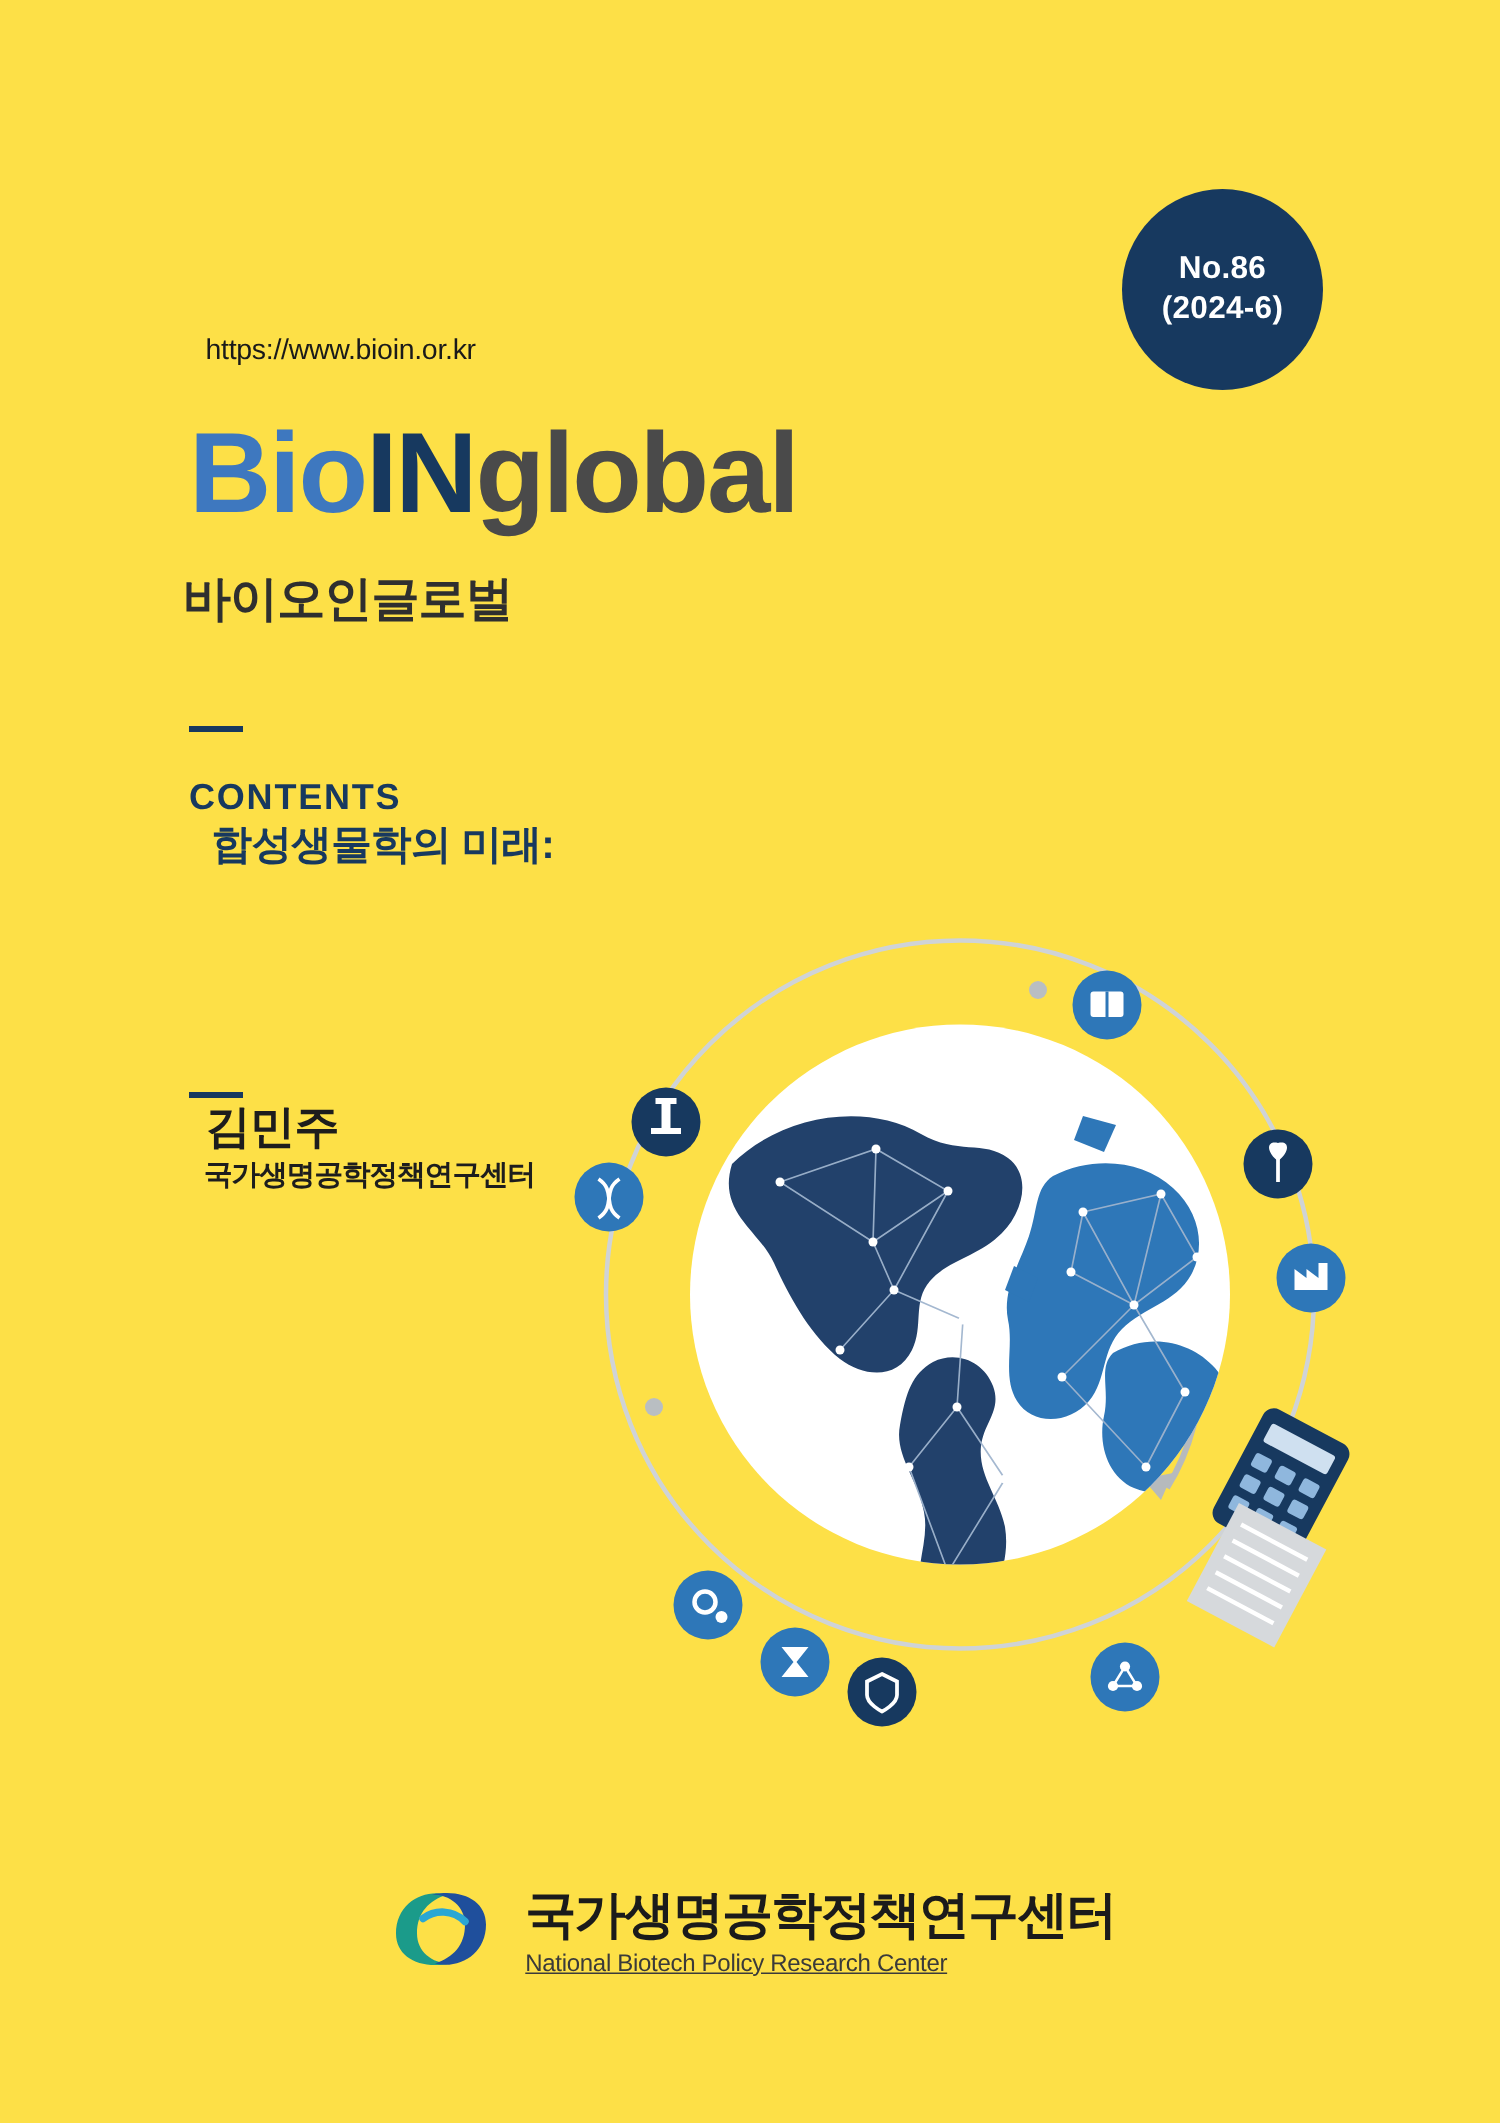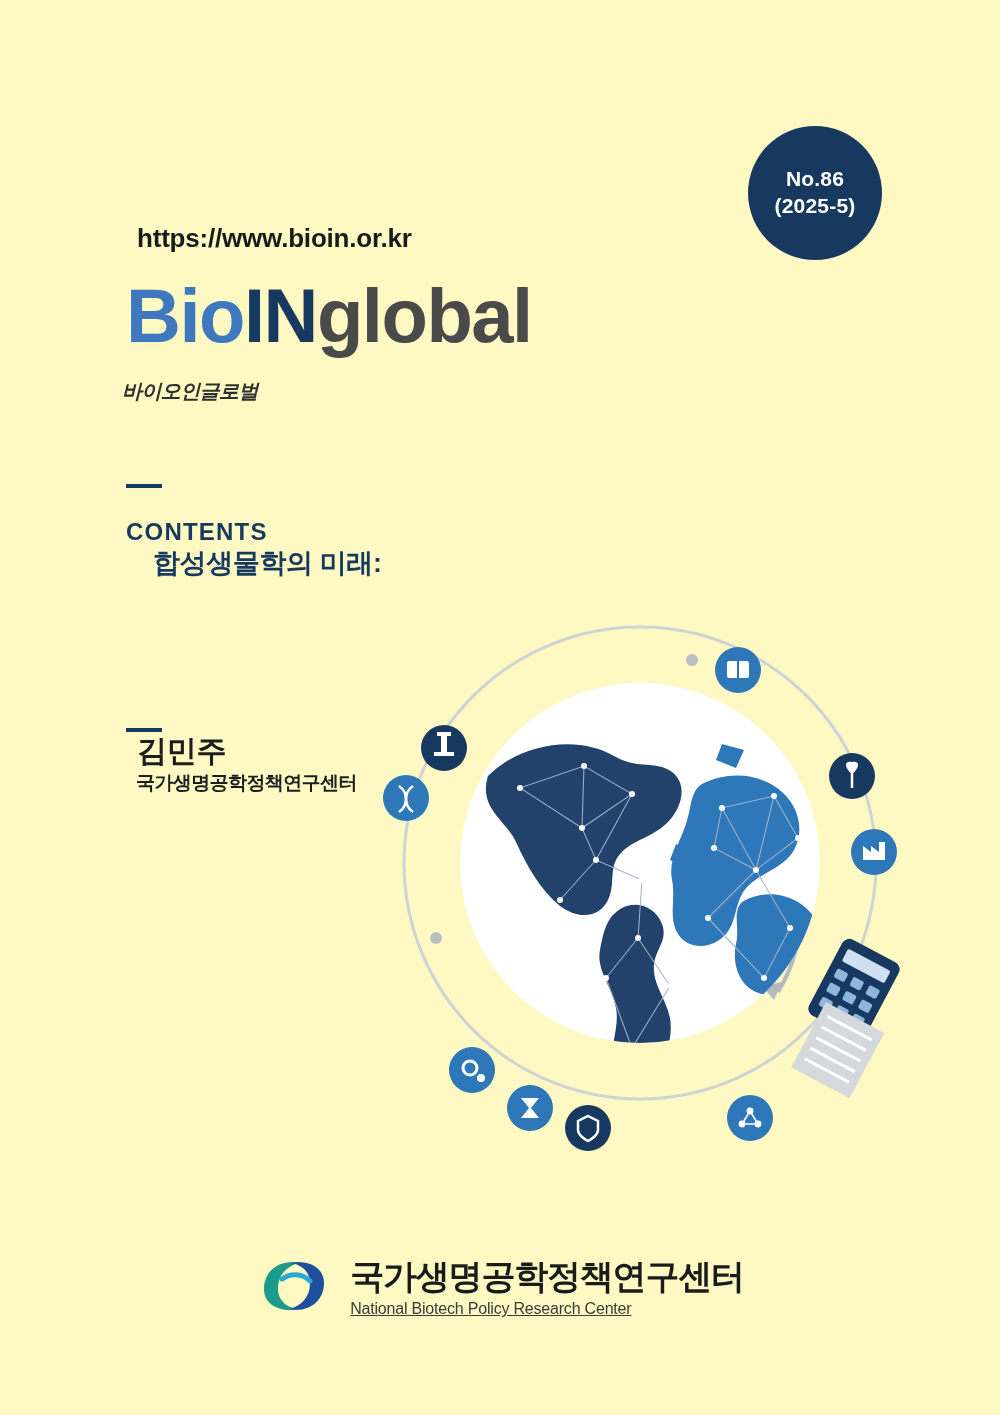--- a/index.html
+++ b/index.html
@@ -8,21 +8,21 @@
     background: #ffffff;
   }
   body {
     font-family: "Liberation Sans", sans-serif;
     -webkit-font-smoothing: antialiased;
   }
   .page {
     position: relative;
     width: 1000px;
     height: 1415px;
-    background: #fef9c3;
+    background: #fde047;
     overflow: hidden;
   }
 
   
   .issue-badge {
     position: absolute;
     top: 126px;
     left: 748px;
     width: 134px;
     height: 134px;
@@ -39,22 +39,22 @@
     font-size: 21px;
     font-weight: bold;
     letter-spacing: 0.2px;
   }
 
   
   .site-url {
     position: absolute;
     top: 223px;
     left: 137px;
-    font-size: 26px;
-    font-weight: bold;
+    font-size: 19px;
+    font-weight: normal;
     color: #1a1a1a;
     letter-spacing: -0.2px;
     text-align: center;
   }
   .masthead {
     position: absolute;
     top: 272px;
     left: 126px;
     font-size: 76px;
     font-weight: bold;
@@ -67,25 +67,24 @@
   .masthead .in {
     color: #17395f;
   }
   .masthead .global {
     color: #4a4a4a;
   }
   .masthead-kr {
     position: absolute;
     top: 378px;
     left: 122px;
-    font-size: 20px;
+    font-size: 32px;
     font-weight: bold;
     color: #2f2f2f;
     letter-spacing: -0.6px;
-    font-style: italic;
   }
 
   
   .rule {
     position: absolute;
     width: 36px;
     height: 4px;
     background: #17395f;
   }
   .rule-contents { top: 484px; left: 126px; }
@@ -103,21 +102,20 @@
   }
   .contents-title {
     position: absolute;
     top: 543px;
     left: 141px;
     font-size: 27px;
     font-weight: bold;
     color: #17395f;
     line-height: 1.55;
     letter-spacing: -0.4px;
-    margin-left: 12px;
   }
   .author-name {
     position: absolute;
     top: 731px;
     left: 137px;
     font-size: 30px;
     font-weight: bold;
     color: #1d1d1d;
     letter-spacing: -0.3px;
   }
@@ -170,21 +168,21 @@
     text-decoration: underline;
   }
 </style>
 </head>
 <body>
 
 <div class="page">
 
   <div class="issue-badge">
     <span class="line">No.86</span>
-    <span class="line">(2025-5)</span>
+    <span class="line">(2024-6)</span>
   </div>
 
   <div class="site-url">https://www.bioin.or.kr</div>
 
   <div class="masthead">
     <span class="bio">Bio</span><span class="in">IN</span><span class="global">global</span>
   </div>
   <div class="masthead-kr">바이오인글로벌</div>
 
   <div class="rule rule-contents"></div>

